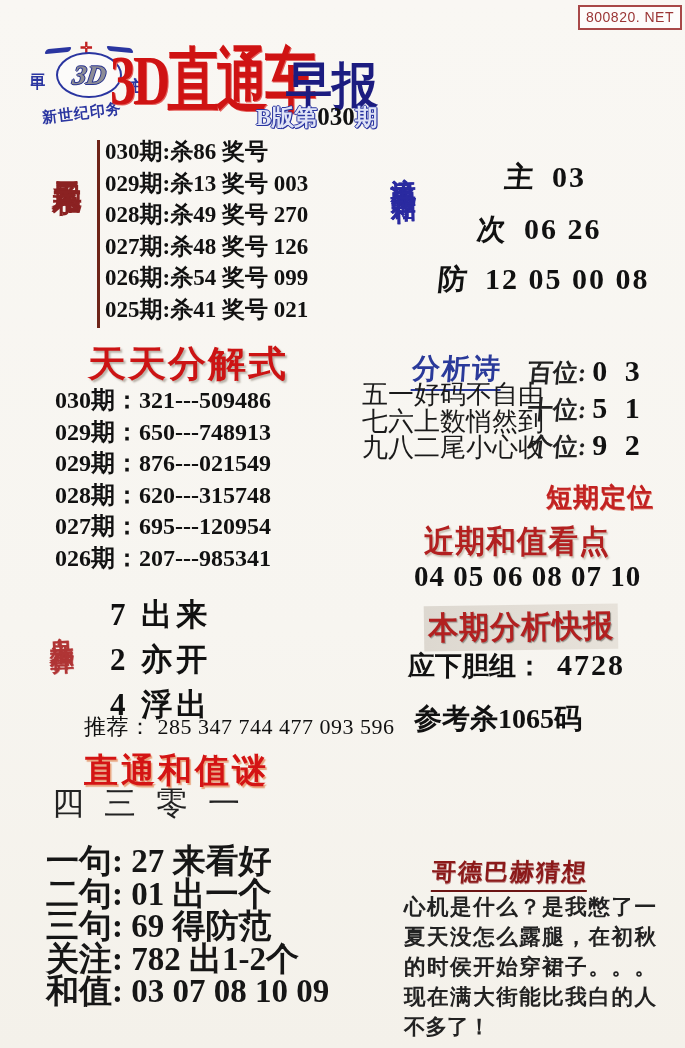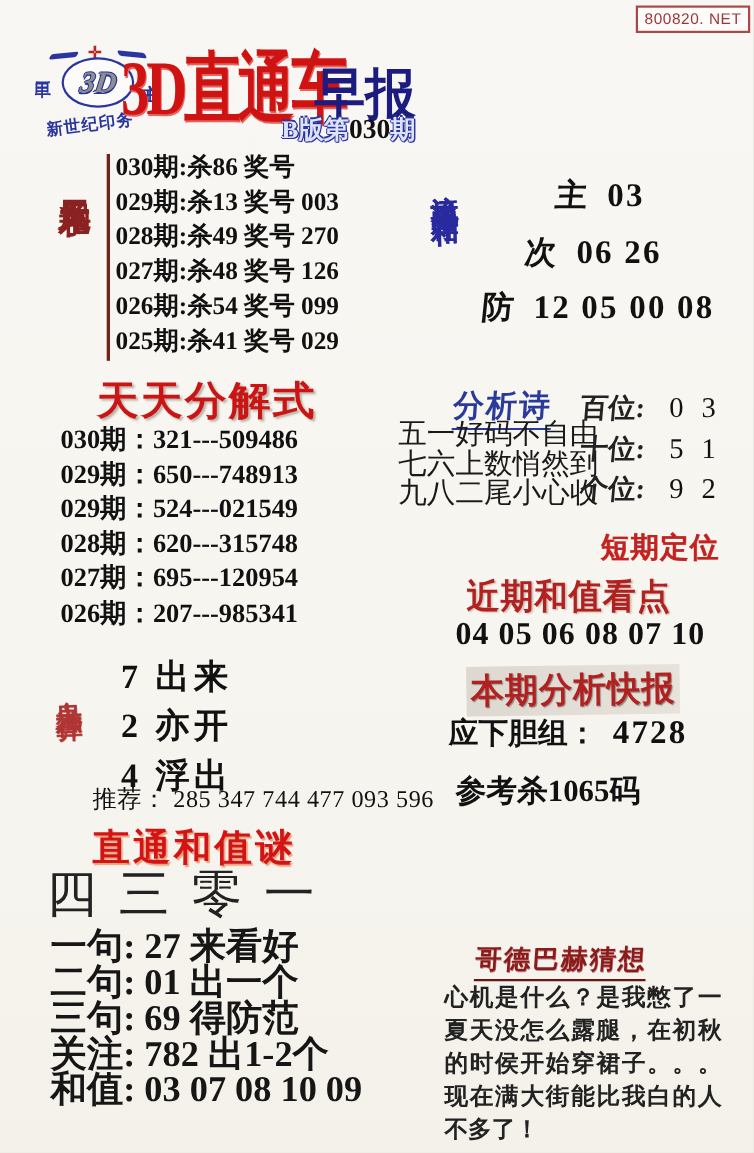--- a/index.html
+++ b/index.html
@@ -68,21 +68,21 @@
   .ghost-side { left:44px; top:618px; font-size:24px; color:#b03535; letter-spacing:4px; transform:rotate(-3deg);
     font-weight:bold; text-shadow:0.5px 0.5px 0 #d08080; }
   .ghost-lines { left:110px; top:592px; }
   .ghost-lines .row { font-size:31px; font-weight:bold; height:45px; line-height:45px; letter-spacing:4px; }
   .ghost-reco { left:84px; top:712px; font-size:22px; font-weight:normal; white-space:nowrap; letter-spacing:0.5px; }
 
   .hezhimi-title {
     left:84px; top:748px; font-size:34px; font-weight:bold; color:#d41414; letter-spacing:3px;
     transform:scaleY(1.0); text-shadow:1.5px 1.5px 1px #e8a37d;
   }
-  .hezhimi-big { left:42px; top:782px; font-size:46px; letter-spacing:20px; color:#222; transform:scaleY(1.0); }
+  .hezhimi-big { left:52px; top:782px; font-size:32px; letter-spacing:20px; color:#222; transform:scaleY(1.0); }
 
   .sent-rows { left:46px; top:845px; width:330px; }
   .sent-rows .row { font-size:33px; font-weight:bold; height:32.5px; line-height:32.5px; white-space:nowrap; color:#161616; }
 
   
   .meteor-side { left:386px; top:158px; font-size:25px; color:#2a2aa0; letter-spacing:5px; font-weight:bold;
     text-shadow:0.5px 0 #2a2aa0; transform:rotate(-1deg); }
   .meteor-row { white-space:nowrap; }
   .meteor-row .lab { font-size:29px; font-weight:bold; transform:skewX(-6deg); display:inline-block; }
   .meteor-row .val { font-size:30px; font-weight:bold; margin-left:14px; letter-spacing:2px; }
@@ -91,21 +91,21 @@
   .m3 { left:438px; top:260px; }
 
   .poem-title { left:412px; top:350px; font-size:28px; font-weight:bold; color:#2a3a9a;
     border-bottom:2px solid #2a3a9a; padding-bottom:1px; transform:skewX(-4deg); letter-spacing:2px; }
   .poem-lines { left:362px; top:382px; }
   .poem-lines .row { font-size:26px; height:26.5px; line-height:26.5px; white-space:nowrap; color:#1a1a1a; }
 
   .pos-rows { left:528px; top:352px; }
   .pos-rows .row { white-space:nowrap; height:37px; line-height:37px; }
   .pos-rows .lab { font-size:25px; font-weight:bold; transform:skewX(-5deg); display:inline-block; color:#222; }
-  .pos-rows .val { font-size:26px; font-weight:normal; letter-spacing:5px; margin-left:18px; }
+  .pos-rows .val { font-size:30px; font-weight:bold; letter-spacing:5px; margin-left:2px; }
   .shortterm { left:546px; top:480px; font-size:26px; font-weight:bold; color:#c22222; letter-spacing:1px;
     text-shadow:0.5px 0.5px 0 #d86a5a; }
 
   .hezhi-title { left:424px; top:522px; font-size:30px; font-weight:bold; color:#b22020; letter-spacing:1px;
     text-shadow:1.5px 1.5px 1.5px #c9bfb2; transform:scaleY(1.05); }
   .hezhi-nums { left:414px; top:560px; font-size:29px; font-weight:bold; letter-spacing:1px; white-space:nowrap; }
 
   .analysis-title { left:424px; top:606px; font-size:30px; font-weight:bold; color:#b22020; letter-spacing:1px;
     background:linear-gradient(90deg,#ddd8d0,#e7e2da); padding:1px 4px; transform:rotate(-0.8deg) scaleY(1.05);
     text-shadow:1px 1px 1px #8f8a83; }
@@ -148,28 +148,28 @@
   </div>
 
   <div class="abs vside kill-side">天天杀和尾</div>
   <div class="abs kill-divider"></div>
   <div class="abs kill-rows">
     <div class="row">030期:杀86 奖号</div>
     <div class="row">029期:杀13  奖号 003</div>
     <div class="row">028期:杀49  奖号 270</div>
     <div class="row">027期:杀48  奖号 126</div>
     <div class="row">026期:杀54  奖号 099</div>
-    <div class="row">025期:杀41  奖号 029</div>
+    <div class="row">025期:杀41  奖号 021</div>
   </div>
 
   <div class="abs decomp-title">天天分解式</div>
   <div class="abs decomp-rows">
     <div class="row">030期：321---509486</div>
     <div class="row">029期：650---748913</div>
-    <div class="row">029期：524---021549</div>
+    <div class="row">029期：876---021549</div>
     <div class="row">028期：620---315748</div>
     <div class="row">027期：695---120954</div>
     <div class="row">026期：207---985341</div>
   </div>
 
   <div class="abs vside ghost-side">鬼六神算</div>
   <div class="abs ghost-lines">
     <div class="row">7 出来</div>
     <div class="row">2 亦开</div>
     <div class="row">4 浮出</div>

